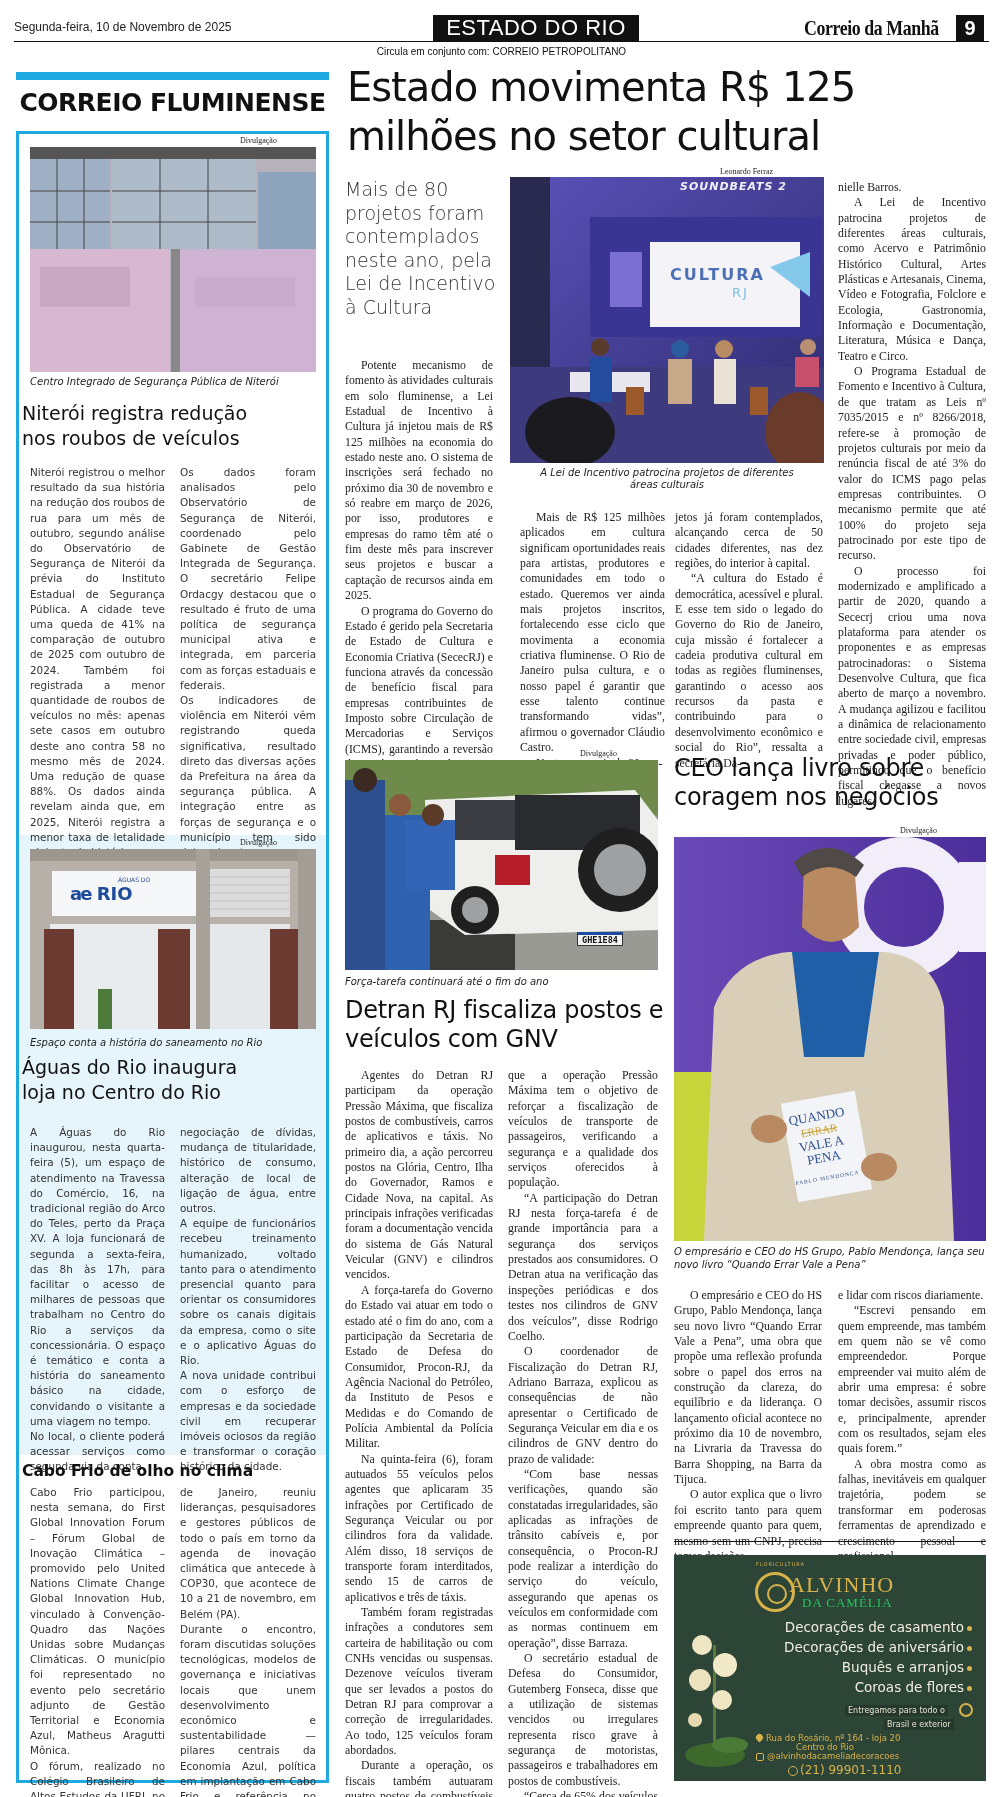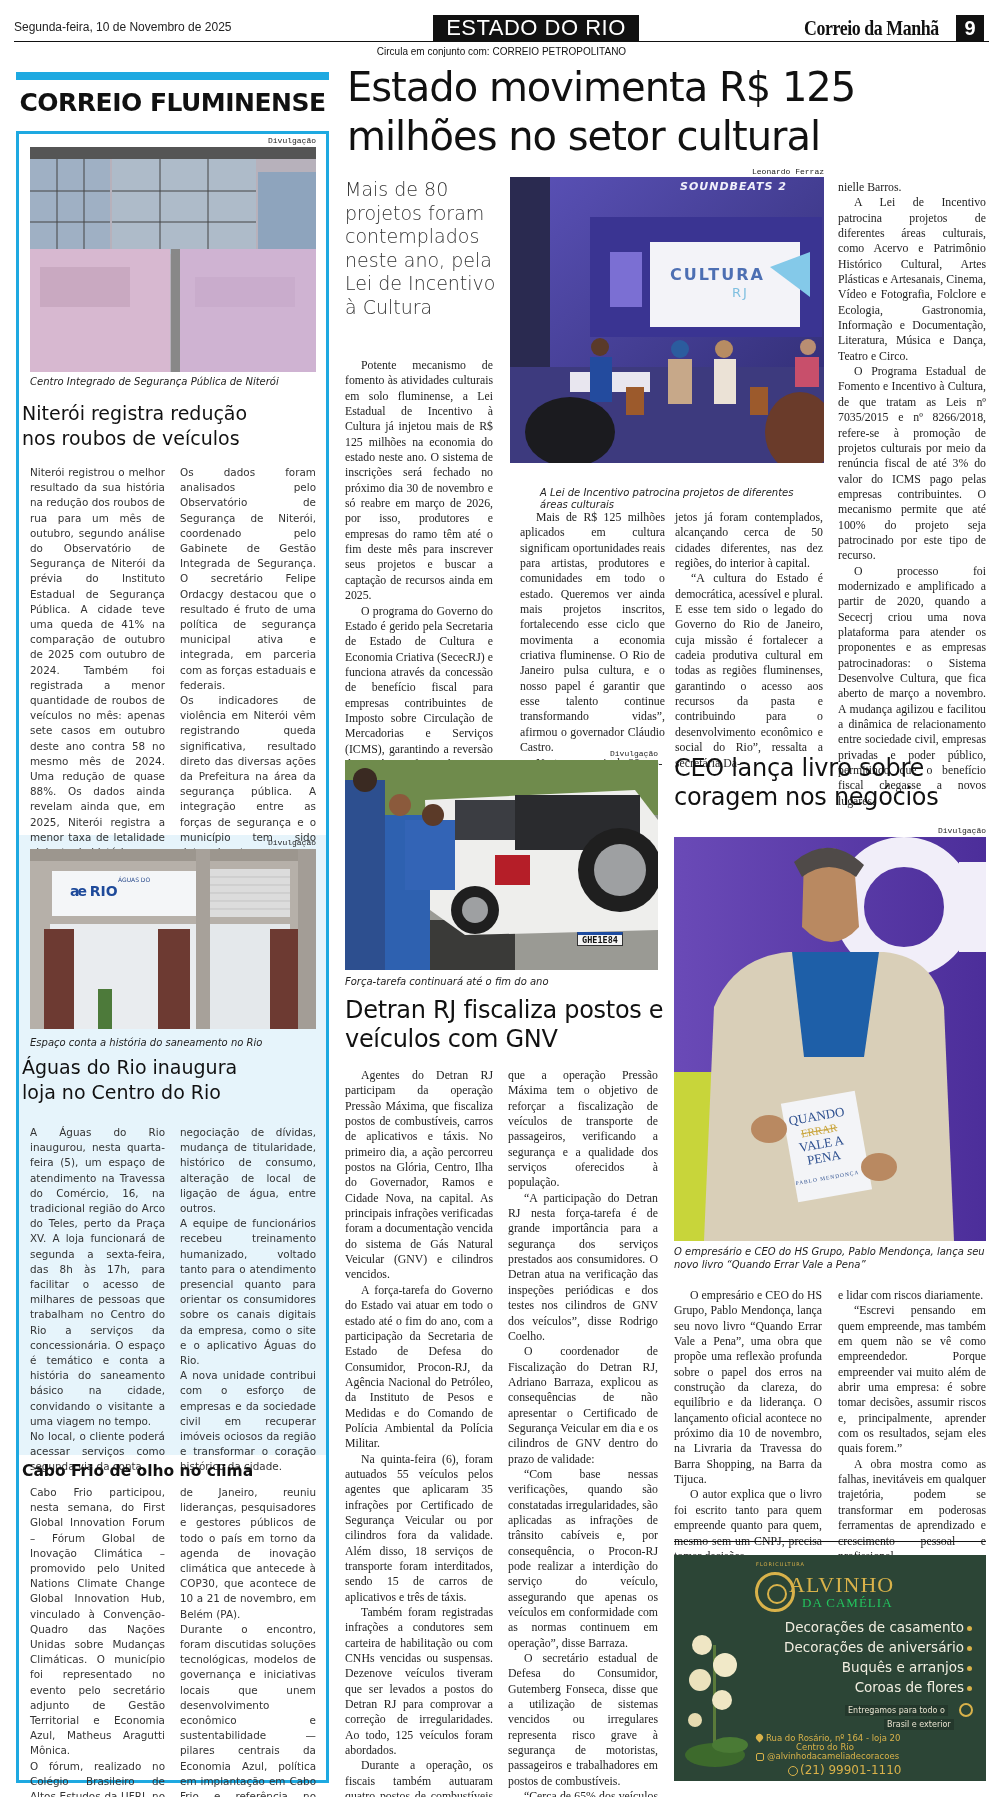--- a/index.html
+++ b/index.html
@@ -13,24 +13,24 @@
   .hdr-page { position: absolute; left: 956px; top: 15px; width: 28px; height: 26px; background: #111; color: #fff; font-family: "Liberation Sans", sans-serif; font-weight: bold; font-size: 20px; text-align: center; line-height: 26px; }
   .hdr-rule { position: absolute; left: 14px; right: 14px; top: 41px; border-top: 1.5px solid #111; }
   .hdr-circ { position: absolute; left: 0; right: 0; top: 46px; text-align: center; font-size: 10px; font-family: "Liberation Sans", sans-serif; }
 
   
   .cf-bar { position: absolute; left: 16px; top: 72px; width: 313px; height: 8px; background: #1ea9e1; }
   .cf-title { position: absolute; left: 16px; top: 88px; width: 313px; font-family: "DejaVu Sans", sans-serif; font-weight: bold; font-size: 25px; letter-spacing: -0.5px; text-align: center; }
   .cf-box { position: absolute; left: 16px; top: 131px; width: 313px; height: 1652px; border: 3px solid #1ea9e1; }
   .cf-aguas-bg { position: absolute; left: 19px; top: 835px; width: 307px; height: 620px; background: #e6f4fb; }
 
-  .credit { position: absolute; font-size: 8px; font-family: Liberation Mono, monospace; color: #222; text-align: right; }
+  .credit { position: absolute; font-size: 8px; font-family: Liberation Serif, serif; color: #222; text-align: left; }
   .photo { position: absolute; overflow: hidden; }
   .caption-it { position: absolute; font-size: 10px; font-style: italic; font-family: "DejaVu Sans", sans-serif; color: #222; }
-  .caption-it-c { text-align: left; margin-top: 20px; }
+  .caption-it-c { text-align: center; }
 
   .h-sans { position: absolute; font-family: "DejaVu Sans", sans-serif; text-align: left; color: #111; }
   .sans-col { position: absolute; font-family: "DejaVu Sans", sans-serif; font-size: 10.4px; line-height: 15.2px; color: #333; text-align: justify; hyphens: auto; }
   .sans-col p { margin: 0; }
   .serif-col { position: absolute; font-family: "Liberation Serif", serif; font-size: 11.8px; line-height: 15.35px; color: #222; text-align: justify; hyphens: auto; }
   .serif-col p { margin: 0; text-indent: 16px; }
   .serif-col p.noind { text-indent: 0; }
 
   .main-title { position: absolute; left: 347px; top: 63px; width: 650px; font-family: "DejaVu Sans", sans-serif; font-size: 40px; line-height: 49px; letter-spacing: -1px; color: #111; }
   .deck { position: absolute; left: 345px; top: 178px; width: 160px; font-family: "DejaVu Sans", sans-serif; font-size: 19px; line-height: 23.5px; color: #333; font-weight: 300; }
@@ -121,21 +121,21 @@
     <rect x="20" y="75" width="152" height="105" fill="#e9ecef"></rect>
     <rect x="180" y="75" width="80" height="105" fill="#e4e8eb"></rect>
     <rect x="14" y="80" width="30" height="100" fill="#6d3a32"></rect>
     <rect x="128" y="80" width="32" height="100" fill="#6d3a32"></rect>
     <rect x="240" y="80" width="30" height="100" fill="#6d3a32"></rect>
     <rect x="166" y="0" width="14" height="180" fill="#a7a19a"></rect>
     <rect x="268" y="0" width="18" height="180" fill="#a39d96"></rect>
     <rect x="68" y="140" width="14" height="40" fill="#4d7a3a"></rect>
   </svg>
   <div style="position:absolute;left:88px;top:27px;font-size:6px;color:#2a4b8c;font-family:'DejaVu Sans',sans-serif;">ÁGUAS DO</div>
-  <div style="position:absolute;left:40px;top:34px;font-size:14px;font-weight:bold;color:#1e4a9a;font-family:'DejaVu Sans',sans-serif;">
+  <div style="position:absolute;left:40px;top:34px;font-size:18px;font-weight:bold;color:#1e4a9a;font-family:'DejaVu Sans',sans-serif;">
     <span style="letter-spacing:-2px;">ae</span>&nbsp;<span>RIO</span>
   </div>
 </div>
 <div class="caption-it" style="left:30px;top:1037px;width:290px;">Espaço conta a história do saneamento no Rio</div>
 <div class="h-sans" style="left:22px;top:1055px;width:300px;font-size:19px;line-height:25px;">
   <div>Águas do Rio inaugura</div>
   <div>loja no Centro do Rio</div>
 </div>
 <div class="sans-col" style="left:30px;top:1125px;width:135px;">
   <p>A Águas do Rio inaugurou, nesta quarta-feira (5), um espaço de atendimento na Travessa do Comércio, 16, na tradicional região do Arco do Teles, perto da Praça XV. A loja funcionará de segunda a sexta-feira, das 8h às 17h, para facilitar o acesso de milhares de pessoas que trabalham no Centro do Rio a serviços da concessionária. O espaço é temático e conta a história do saneamento básico na cidade, convidando o visitante a uma viagem no tempo.</p>

